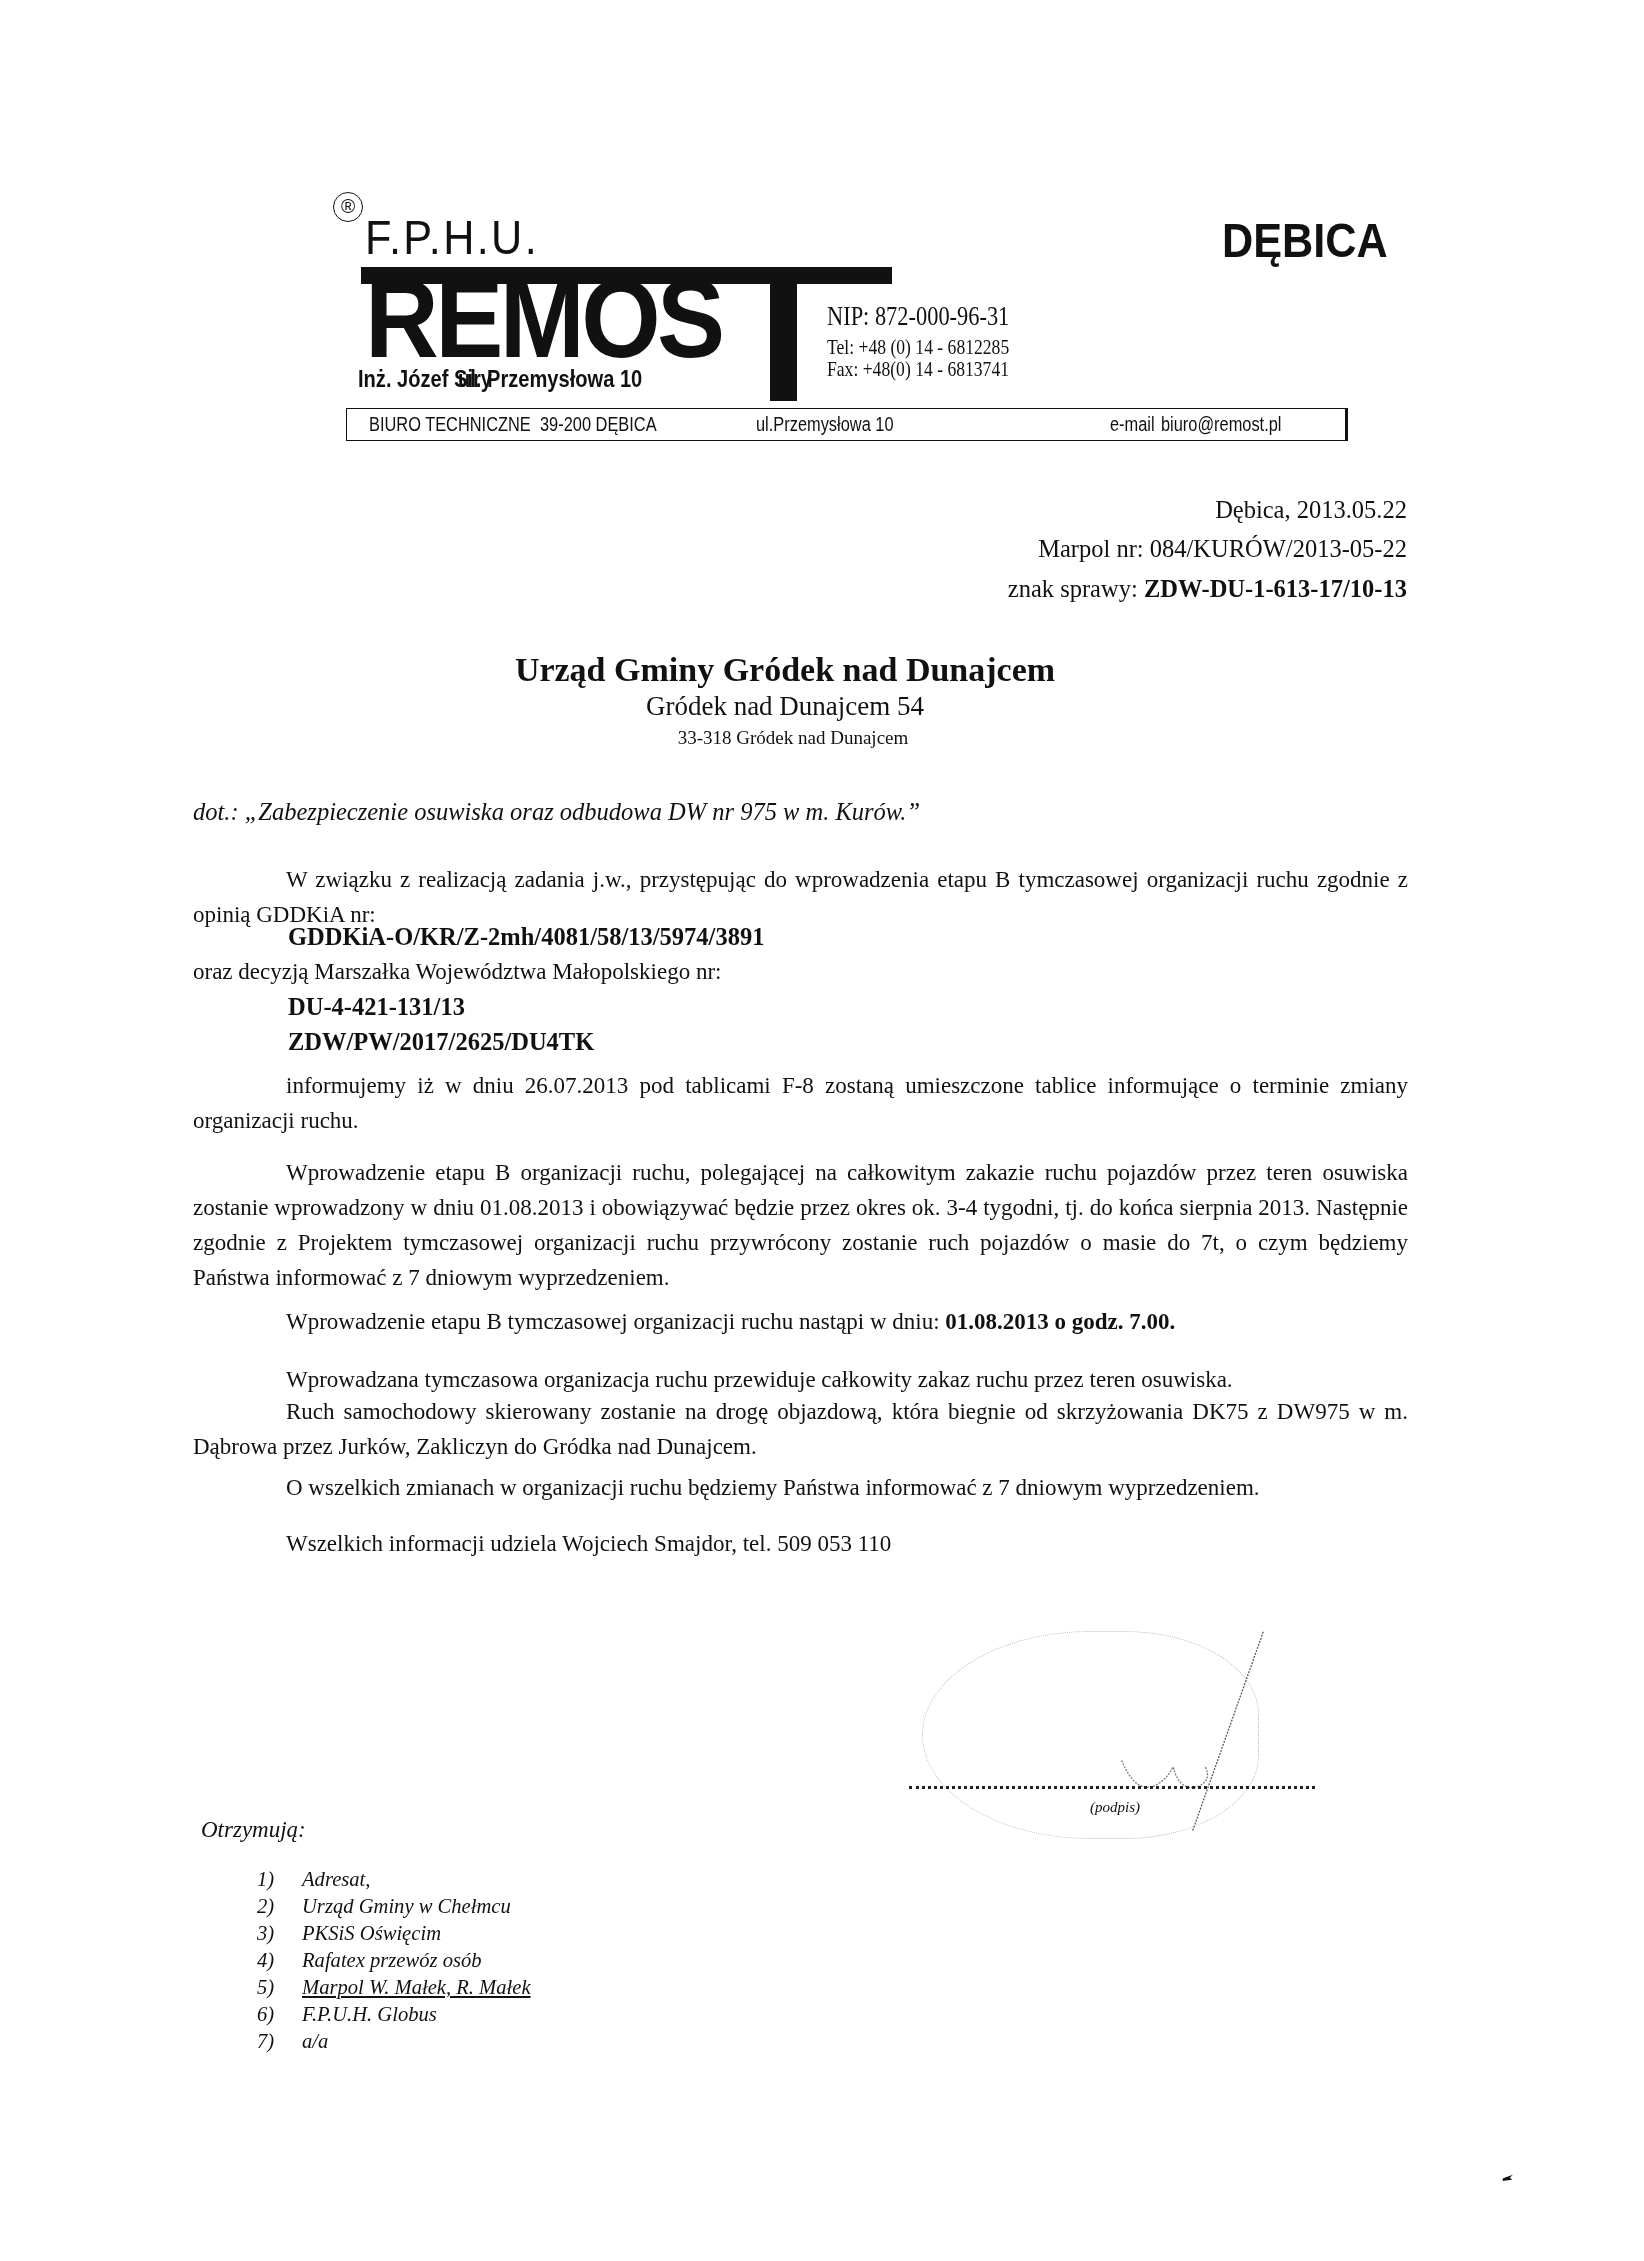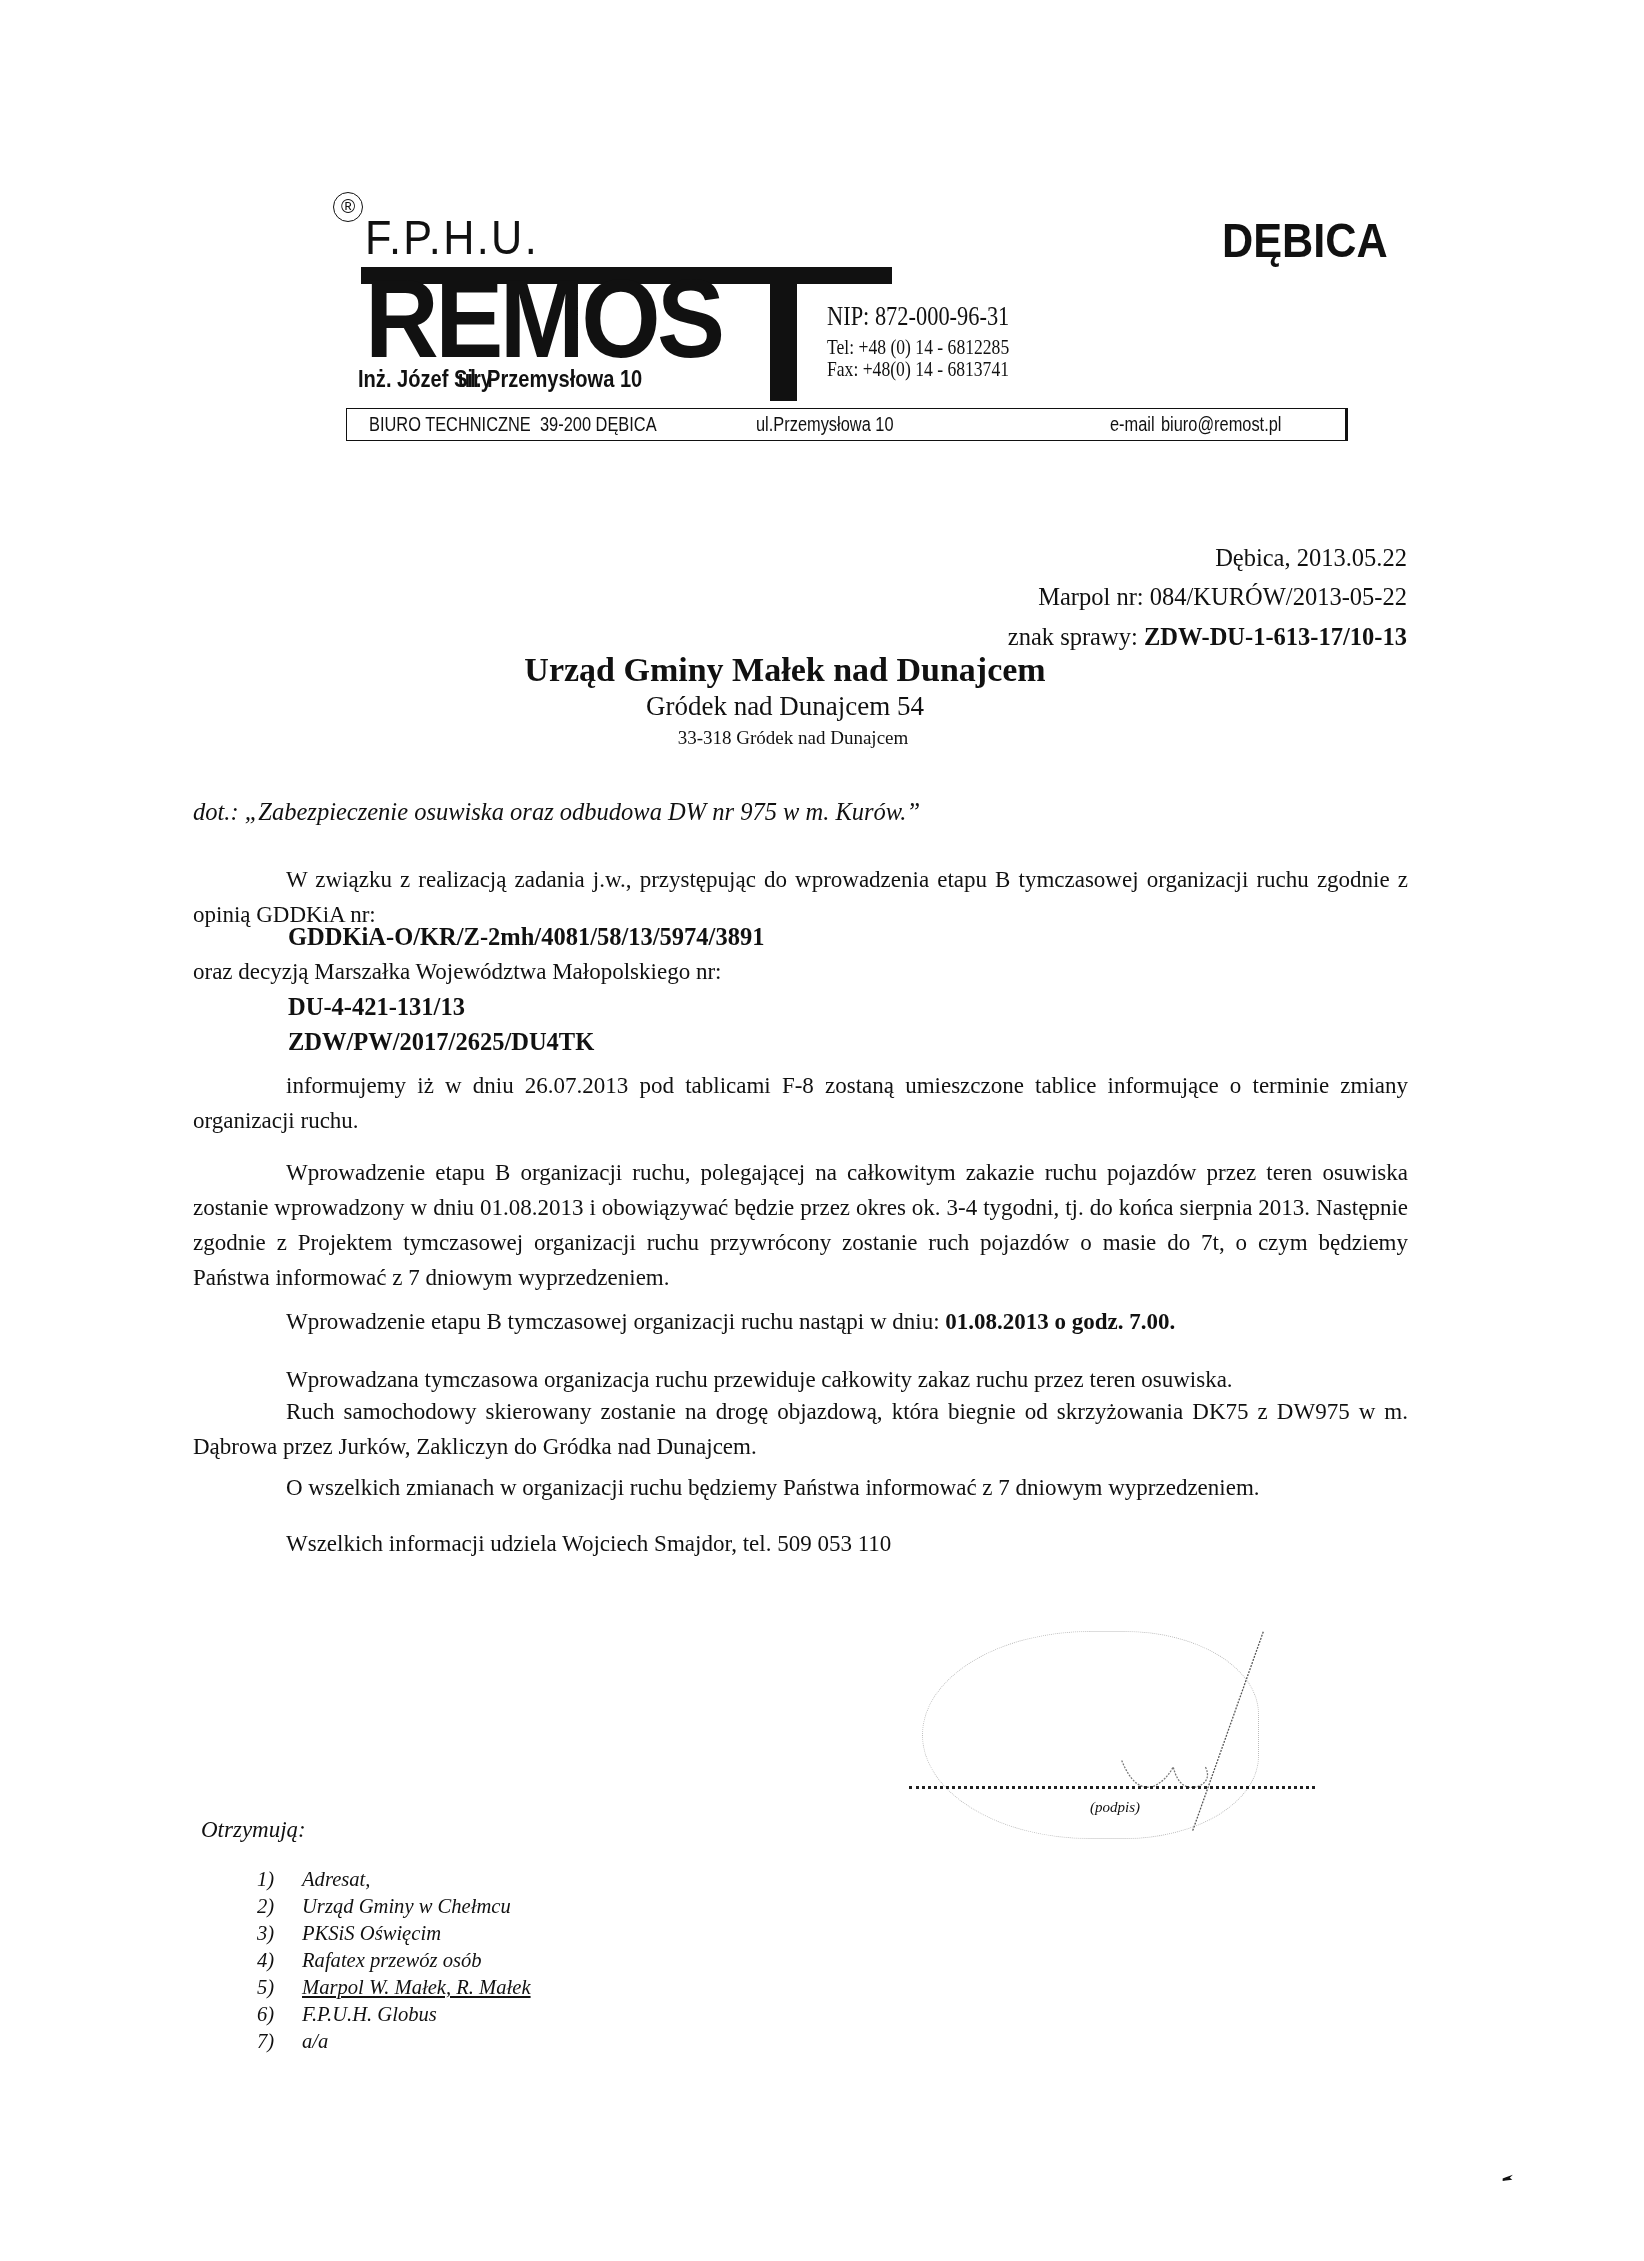--- a/index.html
+++ b/index.html
@@ -17,21 +17,21 @@
   #remos { left:365px; top:271px; font-size:111px; font-weight:bold; line-height:97px; letter-spacing:-3.9px; transform:scaleX(0.92); transform-origin:left; }
   #owner { left:358px; top:365px; font-size:24.5px; font-weight:bold; transform:scaleX(0.82); transform-origin:left; }
   #street { left:458px; top:365px; font-size:24.5px; font-weight:bold; transform:scaleX(0.82); transform-origin:left; }
   #nip { left:827px; top:300px; font-size:28px; transform:scaleX(0.8); transform-origin:left; }
   #tel { left:827px; top:334px; font-size:22px; transform:scaleX(0.8); transform-origin:left; }
   #fax { left:827px; top:356px; font-size:22px; transform:scaleX(0.8); transform-origin:left; }
   #box { left:346px; top:408px; width:998px; height:31px; border:1.9px solid #111; border-right-width:3.2px; }
   .boxtxt { top:414px; font-size:19.3px; transform:scaleX(0.85); transform-origin:left; }
 
   
-  .meta { right:237px; font-size:24.5px; text-align:right;margin-top:48px; }
+  .meta { right:237px; font-size:24.5px; text-align:right; }
   #date-line { top:496px; }
   #pismo-line { top:535px; }
   #znak-line { top:575px; }
 
   
   .addr { left:0; width:1570px; text-align:center; }
   #addr-name { top:651px; font-size:34px; font-weight:bold; }
   #addr-street { top:691px; font-size:27px; }
   #addr-city { top:727px; font-size:19px;margin-left:8px; }
 
@@ -78,21 +78,21 @@
 <div id="date-line" class="abs meta">Dębica, 2013.05.22</div>
 <div id="pismo-line" class="abs meta">
   <span>Marpol nr:</span>
   <span>084/KURÓW/2013-05-22</span>
 </div>
 <div id="znak-line" class="abs meta">
   <span>znak sprawy:</span>
   <b>ZDW-DU-1-613-17/10-13</b>
 </div>
 
-<div id="addr-name" class="abs addr">Urząd Gminy Małek nad Dunajcem</div>
+<div id="addr-name" class="abs addr">Urząd Gminy Gródek nad Dunajcem</div>
 <div id="addr-street" class="abs addr">Gródek nad Dunajcem 54</div>
 <div id="addr-city" class="abs addr">33-318 Gródek nad Dunajcem</div>
 
 <div id="subject" class="abs">dot.: „Zabezpieczenie osuwiska oraz odbudowa DW nr 975 w m. Kurów.”</div>
 
 <div class="abs para indent" style="top:862px">W związku z realizacją zadania j.w., przystępując do wprowadzenia etapu B tymczasowej organizacji ruchu zgodnie z opinią GDDKiA nr:</div>
 <div class="abs refs" style="top:919px">GDDKiA-O/KR/Z-2mh/4081/58/13/5974/3891</div>
 <div class="abs para" style="top:954px">oraz decyzją Marszałka Województwa Małopolskiego nr:</div>
 <div class="abs refs" style="top:989px">DU-4-421-131/13</div>
 <div class="abs refs" style="top:1024px">ZDW/PW/2017/2625/DU4TK</div>

